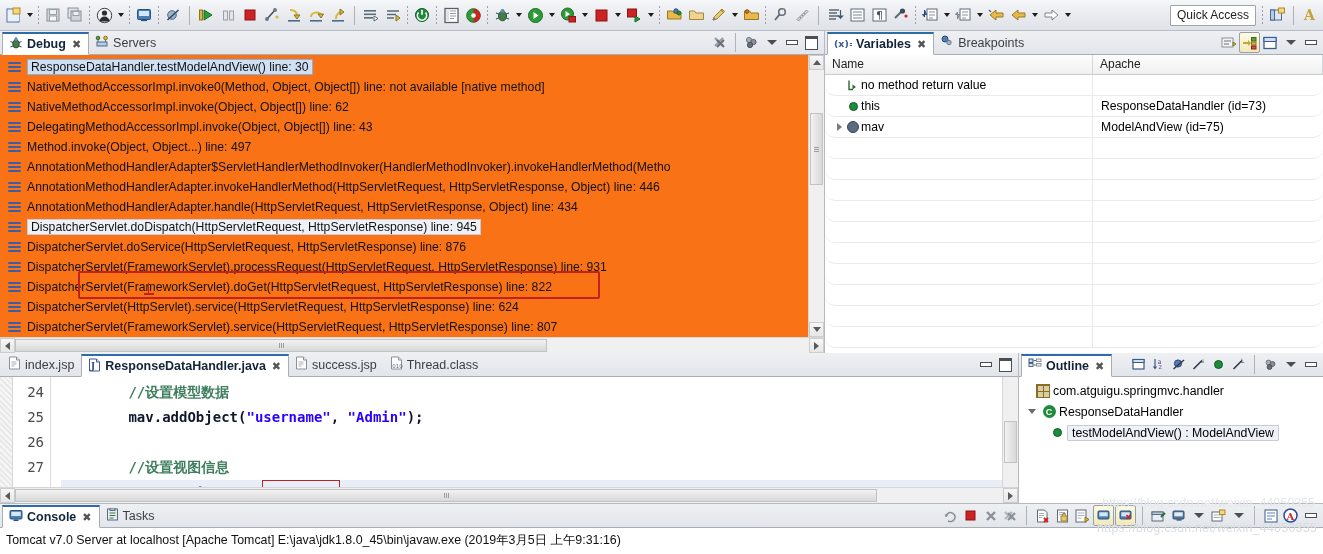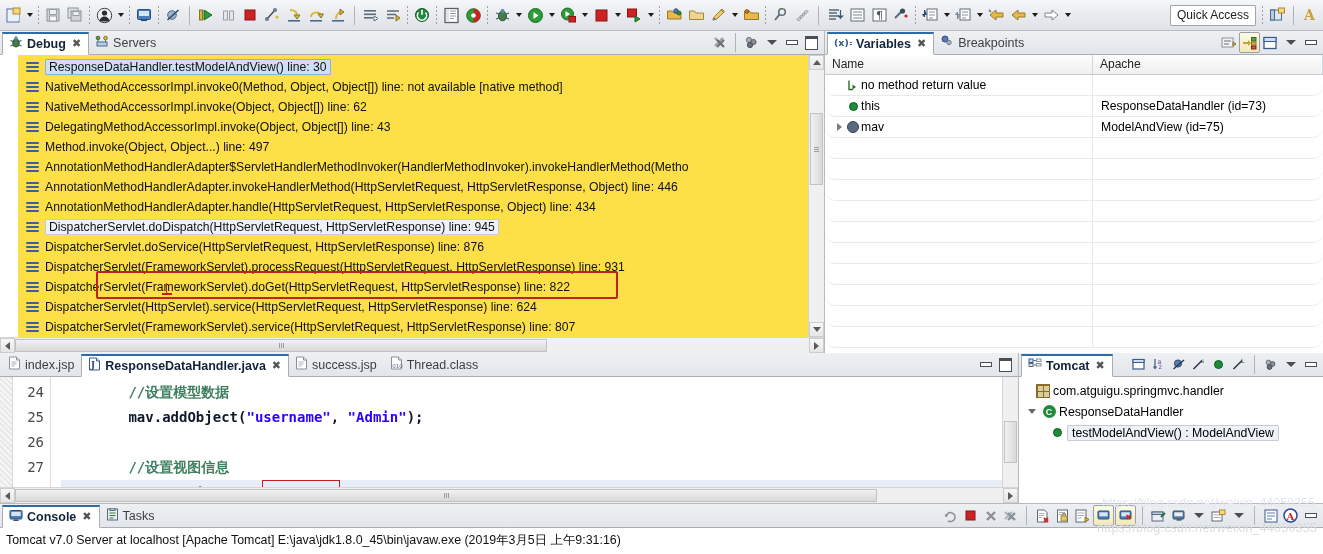--- a/index.html
+++ b/index.html
@@ -90,21 +90,21 @@
   .panel-vars {
     flex: 1 1 auto;
     display: flex; flex-direction: column;
     background: #fff;
   }
 
   
   .tabstrip {
     height: 24px;
     display: flex;
-    align-items: center;
+    align-items: flex-end;
     background: linear-gradient(to bottom,#eef0f3,#e2e5ea);
     border-bottom: 1px solid #a9aeb5;
     position: relative;
     padding-left: 2px;
     box-sizing: border-box;
   }
   .tab {
     height: 23px;
     display: inline-flex;
     align-items: center;
@@ -154,23 +154,22 @@
     display:block;
   }
   .min-gl { width:10px; height:3px; border:1px solid #4a4f56; background:#fff; }
   .max-gl { width:11px; height:10px; border:1px solid #4a4f56; background:#fff; border-top-width:3px; }
 
   
   .stack-wrap {
     flex: 1 1 auto;
     position: relative;
     overflow: hidden;
-    background: #fde047;
+    background: #f97316;
     display: flex;
-    margin-left: 18px;
   }
   .stack-list {
     flex: 1 1 auto;
     padding-top: 2px;
     overflow: hidden;
     position: relative;
   }
   .frame {
     height: 20px;
     display: flex;
@@ -1137,21 +1136,21 @@
       <div class="tab active">
         <span>
           <svg width="14" height="13" viewBox="0 0 14 13">
               <rect x="1" y="1" width="4" height="3.5" fill="#cfe0f4" stroke="#3a5a8a"></rect>
               <rect x="1" y="5.5" width="4" height="3" fill="#e4e8ee" stroke="#5a6b7a"></rect>
               <path d="M5.5 2.5h3M5.5 7h3" stroke="#5a6b7a"></path>
               <rect x="8.5" y="1" width="4.5" height="2.5" fill="#f2f2f2" stroke="#8a9099"></rect>
               <rect x="8.5" y="5.5" width="4.5" height="2.5" fill="#f2f2f2" stroke="#8a9099"></rect>
             </svg>
         </span>
-        <span>Tomcat</span>
+        <span>Outline</span>
         <span class="closex">✖</span>
       </div>
       <div class="tb-right">
         <div class="ticon">
           <svg width="14" height="13" viewBox="0 0 14 13">
               <rect x="1" y="1.5" width="11" height="9.5" fill="#fff" stroke="#3a5a8a" stroke-width="1.2"></rect>
               <rect x="1" y="1.5" width="11" height="3" fill="#cfe0f4" stroke="#3a5a8a"></rect>
             </svg>
         </div>
         <div class="ticon">

